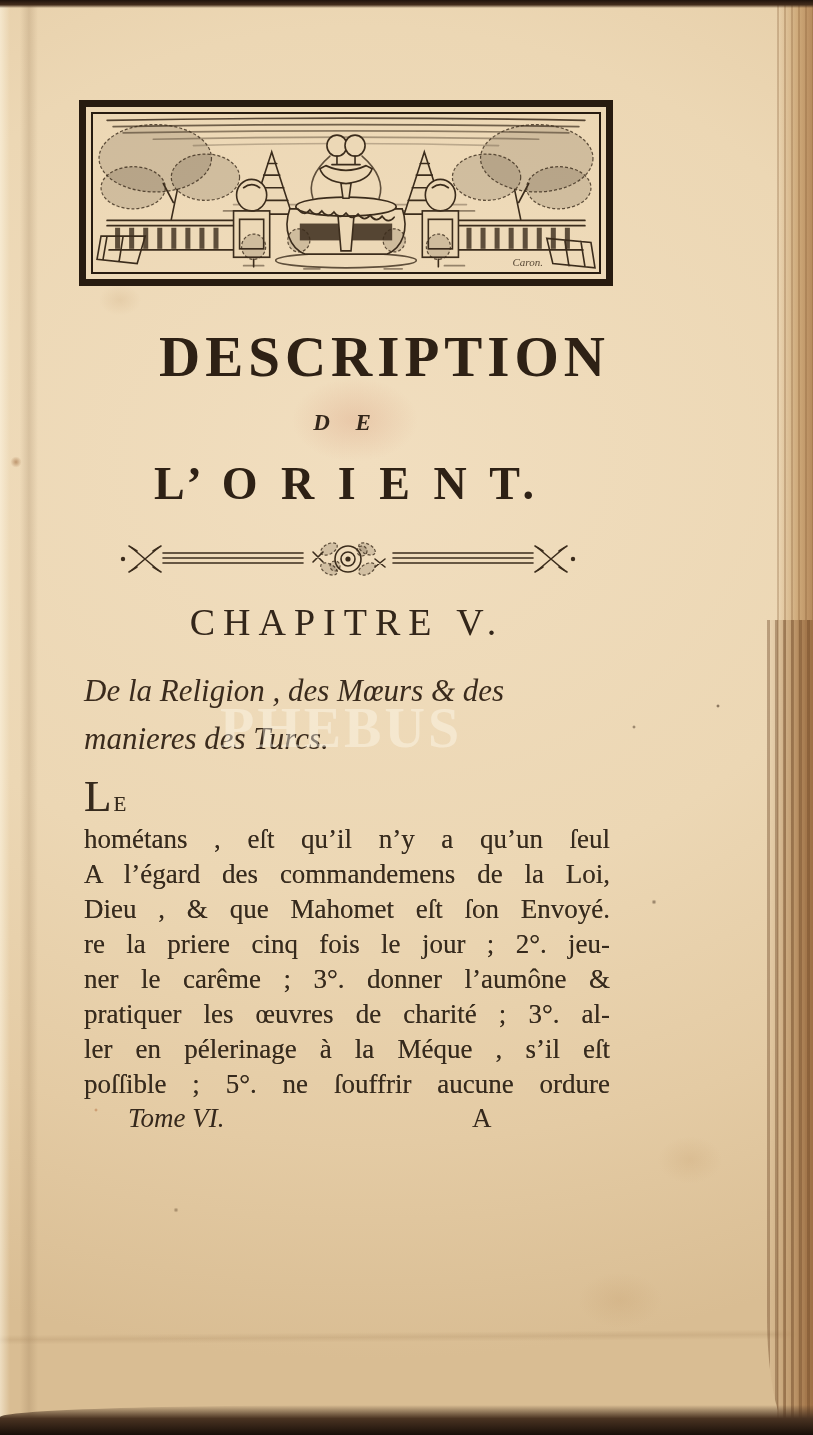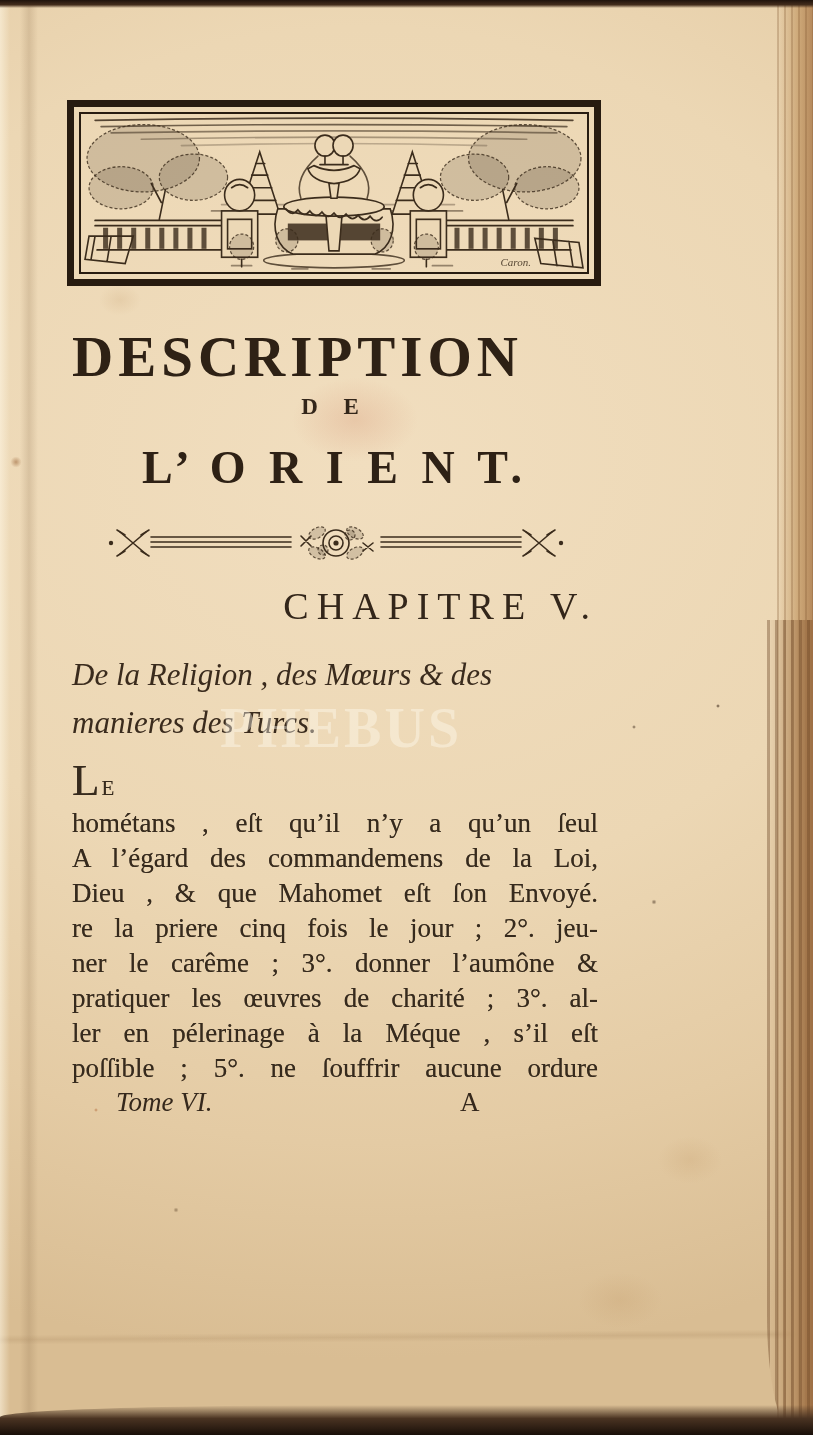--- a/index.html
+++ b/index.html
@@ -34,34 +34,34 @@
     radial-gradient(8px 8px at 16px 462px, rgba(150,95,50,.55), rgba(150,95,50,0) 70%),
     radial-gradient(3px 3px at 718px 706px, rgba(60,40,25,.85), rgba(60,40,25,0) 65%),
     radial-gradient(3px 3px at 634px 727px, rgba(60,40,25,.7), rgba(60,40,25,0) 65%),
     radial-gradient(4px 4px at 654px 902px, rgba(60,40,25,.6), rgba(60,40,25,0) 65%),
     radial-gradient(4px 4px at 176px 1210px, rgba(80,55,30,.5), rgba(80,55,30,0) 65%),
     radial-gradient(3px 3px at 96px 1110px, rgba(170,90,40,.6), rgba(170,90,40,0) 65%),
     radial-gradient(30px 22px at 120px 300px, rgba(190,150,100,.18), rgba(190,150,100,0) 70%),
     radial-gradient(46px 34px at 690px 1160px, rgba(195,155,105,.22), rgba(195,155,105,0) 70%),
     radial-gradient(60px 40px at 620px 1300px, rgba(190,148,98,.20), rgba(190,148,98,0) 70%);}
   
-  .column{position:absolute;left:72px;top:0;width:526px;}
+  .column{position:absolute;left:84px;top:0;width:526px;}
   .vignette-frame{box-sizing:border-box;margin-top:100px;margin-left:-5px;width:534px;height:186px;
     border:7px solid #271b10;padding:5px;}
   .vignette-inner{box-sizing:border-box;border:2px solid #271b10;width:100%;height:100%;position:relative;}
   .vignette-inner svg{display:block;width:100%;height:100%;}
   .vignette-sig{position:absolute;right:56px;bottom:4px;font-style:italic;font-size:11px;color:#3b2c1c;opacity:.85;}
-  .title-main{margin-top:42px;text-align:left;font-size:57px;line-height:1;font-weight:700;
+  .title-main{margin-top:42px;text-align:right;font-size:57px;line-height:1;font-weight:700;
     letter-spacing:5px;color:#2e2115;}
-  .title-de{margin-top:10px;text-align:center;font-size:23px;line-height:1;font-weight:700;
-    letter-spacing:10px;color:#33261a;}
+  .title-de{margin-top:26px;text-align:center;font-size:23px;line-height:1;font-weight:700;
+    letter-spacing:10px;color:#33261a;font-style:italic;}
   .title-orient{margin-top:27px;text-align:center;font-size:46px;line-height:1;font-weight:700;
     letter-spacing:6px;color:#2e2115;}
   .divider{display:block;margin:30px auto 0;width:470px;height:44px;}
-  .chapter{margin-top:22px;text-align:right;font-size:38px;line-height:1;font-weight:400;
+  .chapter{margin-top:22px;text-align:center;font-size:38px;line-height:1;font-weight:400;
     letter-spacing:8px;color:#33261a;}
   .subtitle{margin-top:26px;text-align:left;font-style:italic;font-size:31px;line-height:48px;color:#3a2b1d;}
   .bodytext{margin-top:18px;font-size:27px;line-height:35px;color:#362a1d;text-shadow:0 0 .4px rgba(54,42,29,.6);}
   .body-line{text-align:justify;text-align-last:justify;}
   .body-line-first{display:flex;align-items:baseline;}
   .initial{font-size:45px;line-height:30px;font-weight:400;}
   .smallcap{font-size:21px;margin:0 9px 0 2px;}
   .first-rest{flex:1;text-align:justify;text-align-last:justify;}
   .footer-line{position:relative;margin-top:1px;height:36px;font-size:27px;}
   .tome{position:absolute;left:44px;top:0;font-style:italic;}

